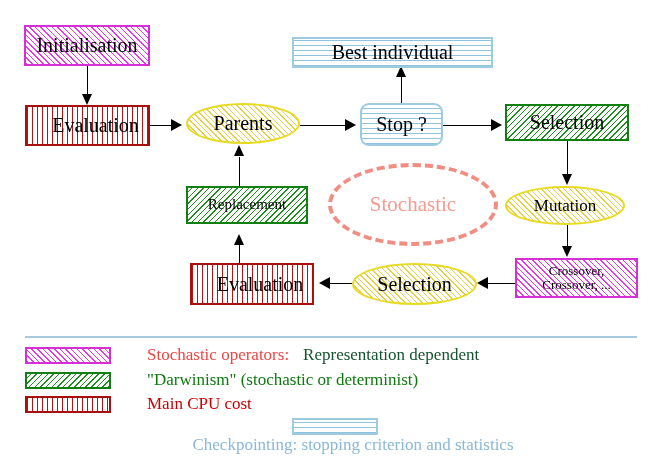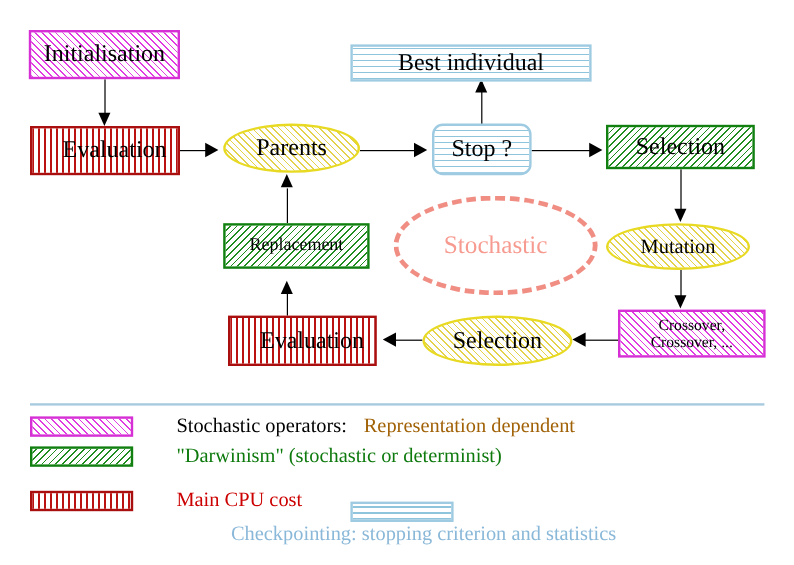--- a/index.html
+++ b/index.html
@@ -52,22 +52,22 @@
   .ah-r{border-top:6px solid transparent;border-bottom:6px solid transparent;border-left:11px solid #000;}
   .ah-l{border-top:6px solid transparent;border-bottom:6px solid transparent;border-right:11px solid #000;}
   .ah-d{border-left:5px solid transparent;border-right:5px solid transparent;border-top:11px solid #000;}
   .ah-u{border-left:5px solid transparent;border-right:5px solid transparent;border-bottom:11px solid #000;}
 
   
   #legend{position:absolute;left:0;top:336px;width:662px;height:120px;}
   .lg-row{position:absolute;left:25px;width:620px;height:22px;display:flex;align-items:center;}
   .sw{width:86px;height:17px;box-sizing:border-box;flex:0 0 auto;}
   .lg-text{margin-left:36px;font-size:17px;white-space:nowrap;}
-  .c-magenta{color:#000000;}
-  .c-yellow{color:#a16207;}
+  .c-magenta{color:#ef4444;}
+  .c-yellow{color:#14532d;}
   .c-green{color:#0e7a0e;}
   .c-red{color:#cc0000;}
   .c-blue{color:#8ab8d8;}
   .topline{position:absolute;left:25px;top:0px;width:612px;height:2px;background:#a8cbe0;}
 </style>
 </head>
 <body>
 
 <div id="stage">
 
@@ -160,21 +160,21 @@
       <div class="sw hatch-magenta"></div>
       <div class="lg-text c-magenta">Stochastic operators:</div>
       <div class="lg-text c-yellow" style="margin-left:14px;">Representation dependent</div>
     </div>
 
     <div class="lg-row" style="top:33px;">
       <div class="sw hatch-green"></div>
       <div class="lg-text c-green">"Darwinism" (stochastic or determinist)</div>
     </div>
 
-    <div class="lg-row" style="top:70px;align-items:center;">
+    <div class="lg-row" style="top:57px;align-items:center;">
       <div class="sw hatch-red"></div>
       <div class="lg-text c-red">Main CPU cost</div>
     </div>
 
     <div class="lg-row" style="top:82px;flex-direction:column;">
       <div class="sw hatch-blue"></div>
       <div class="lg-text c-blue">Checkpointing: stopping criterion and statistics</div>
     </div>
   </div>
 

